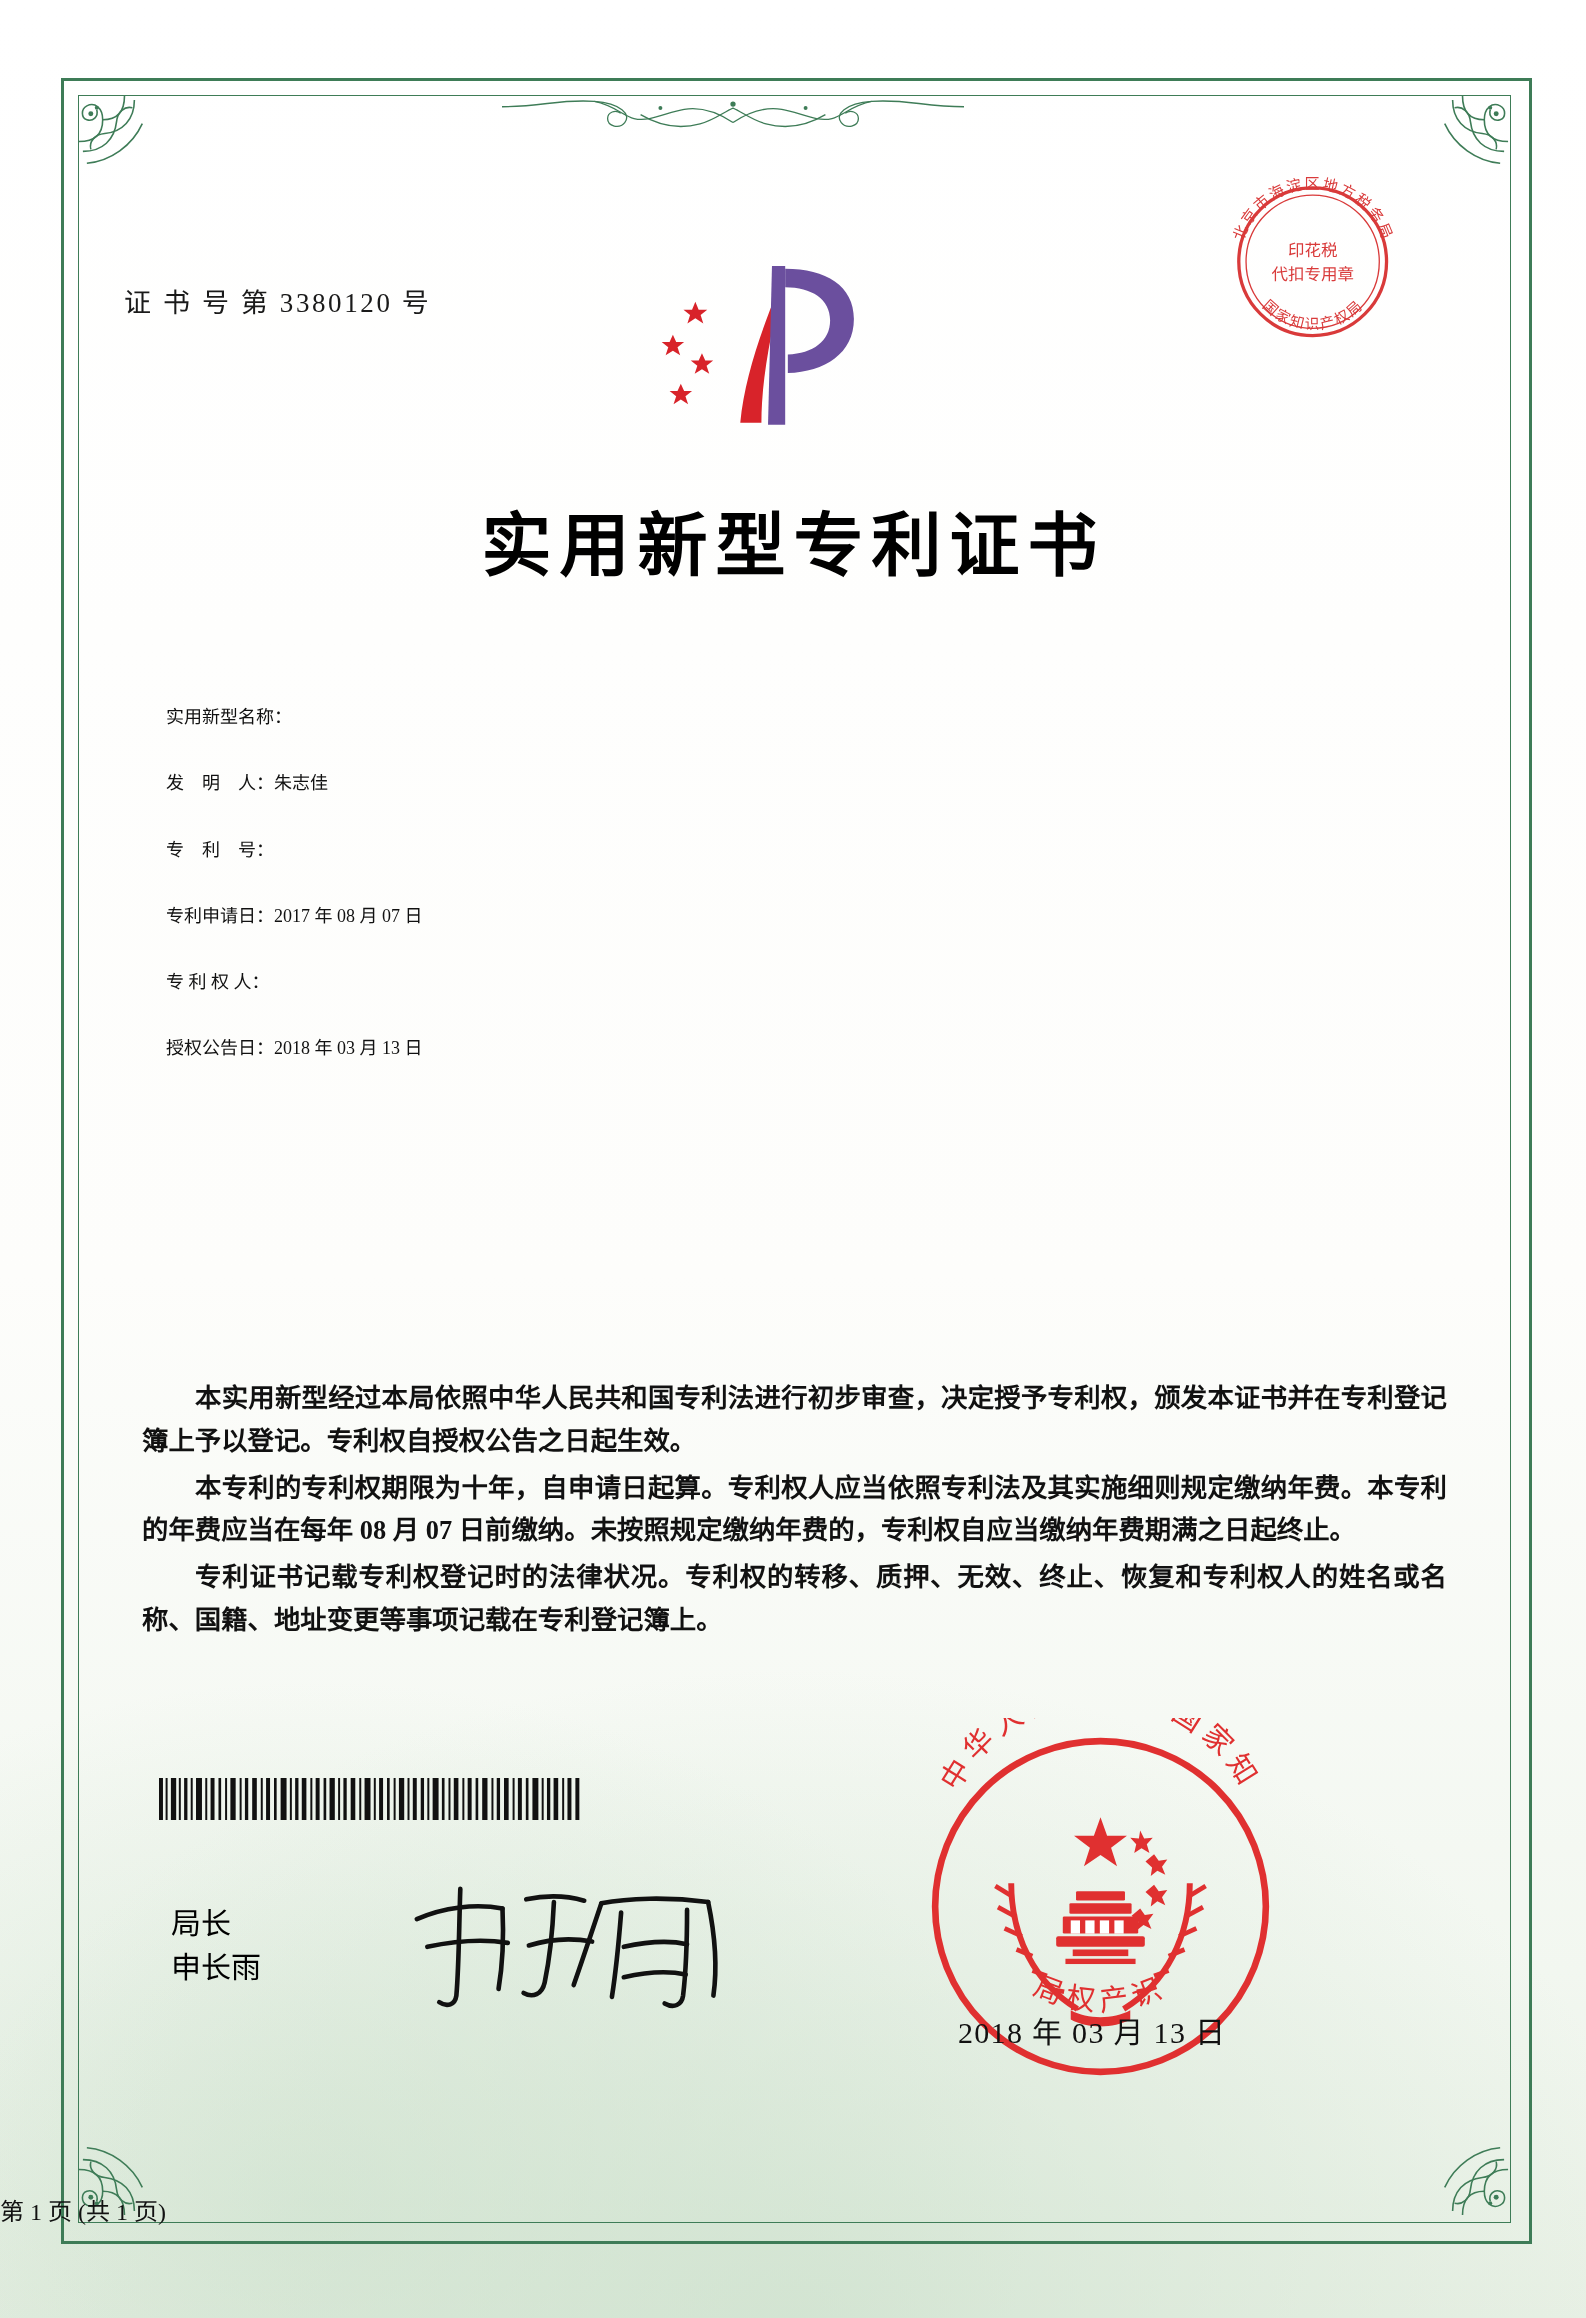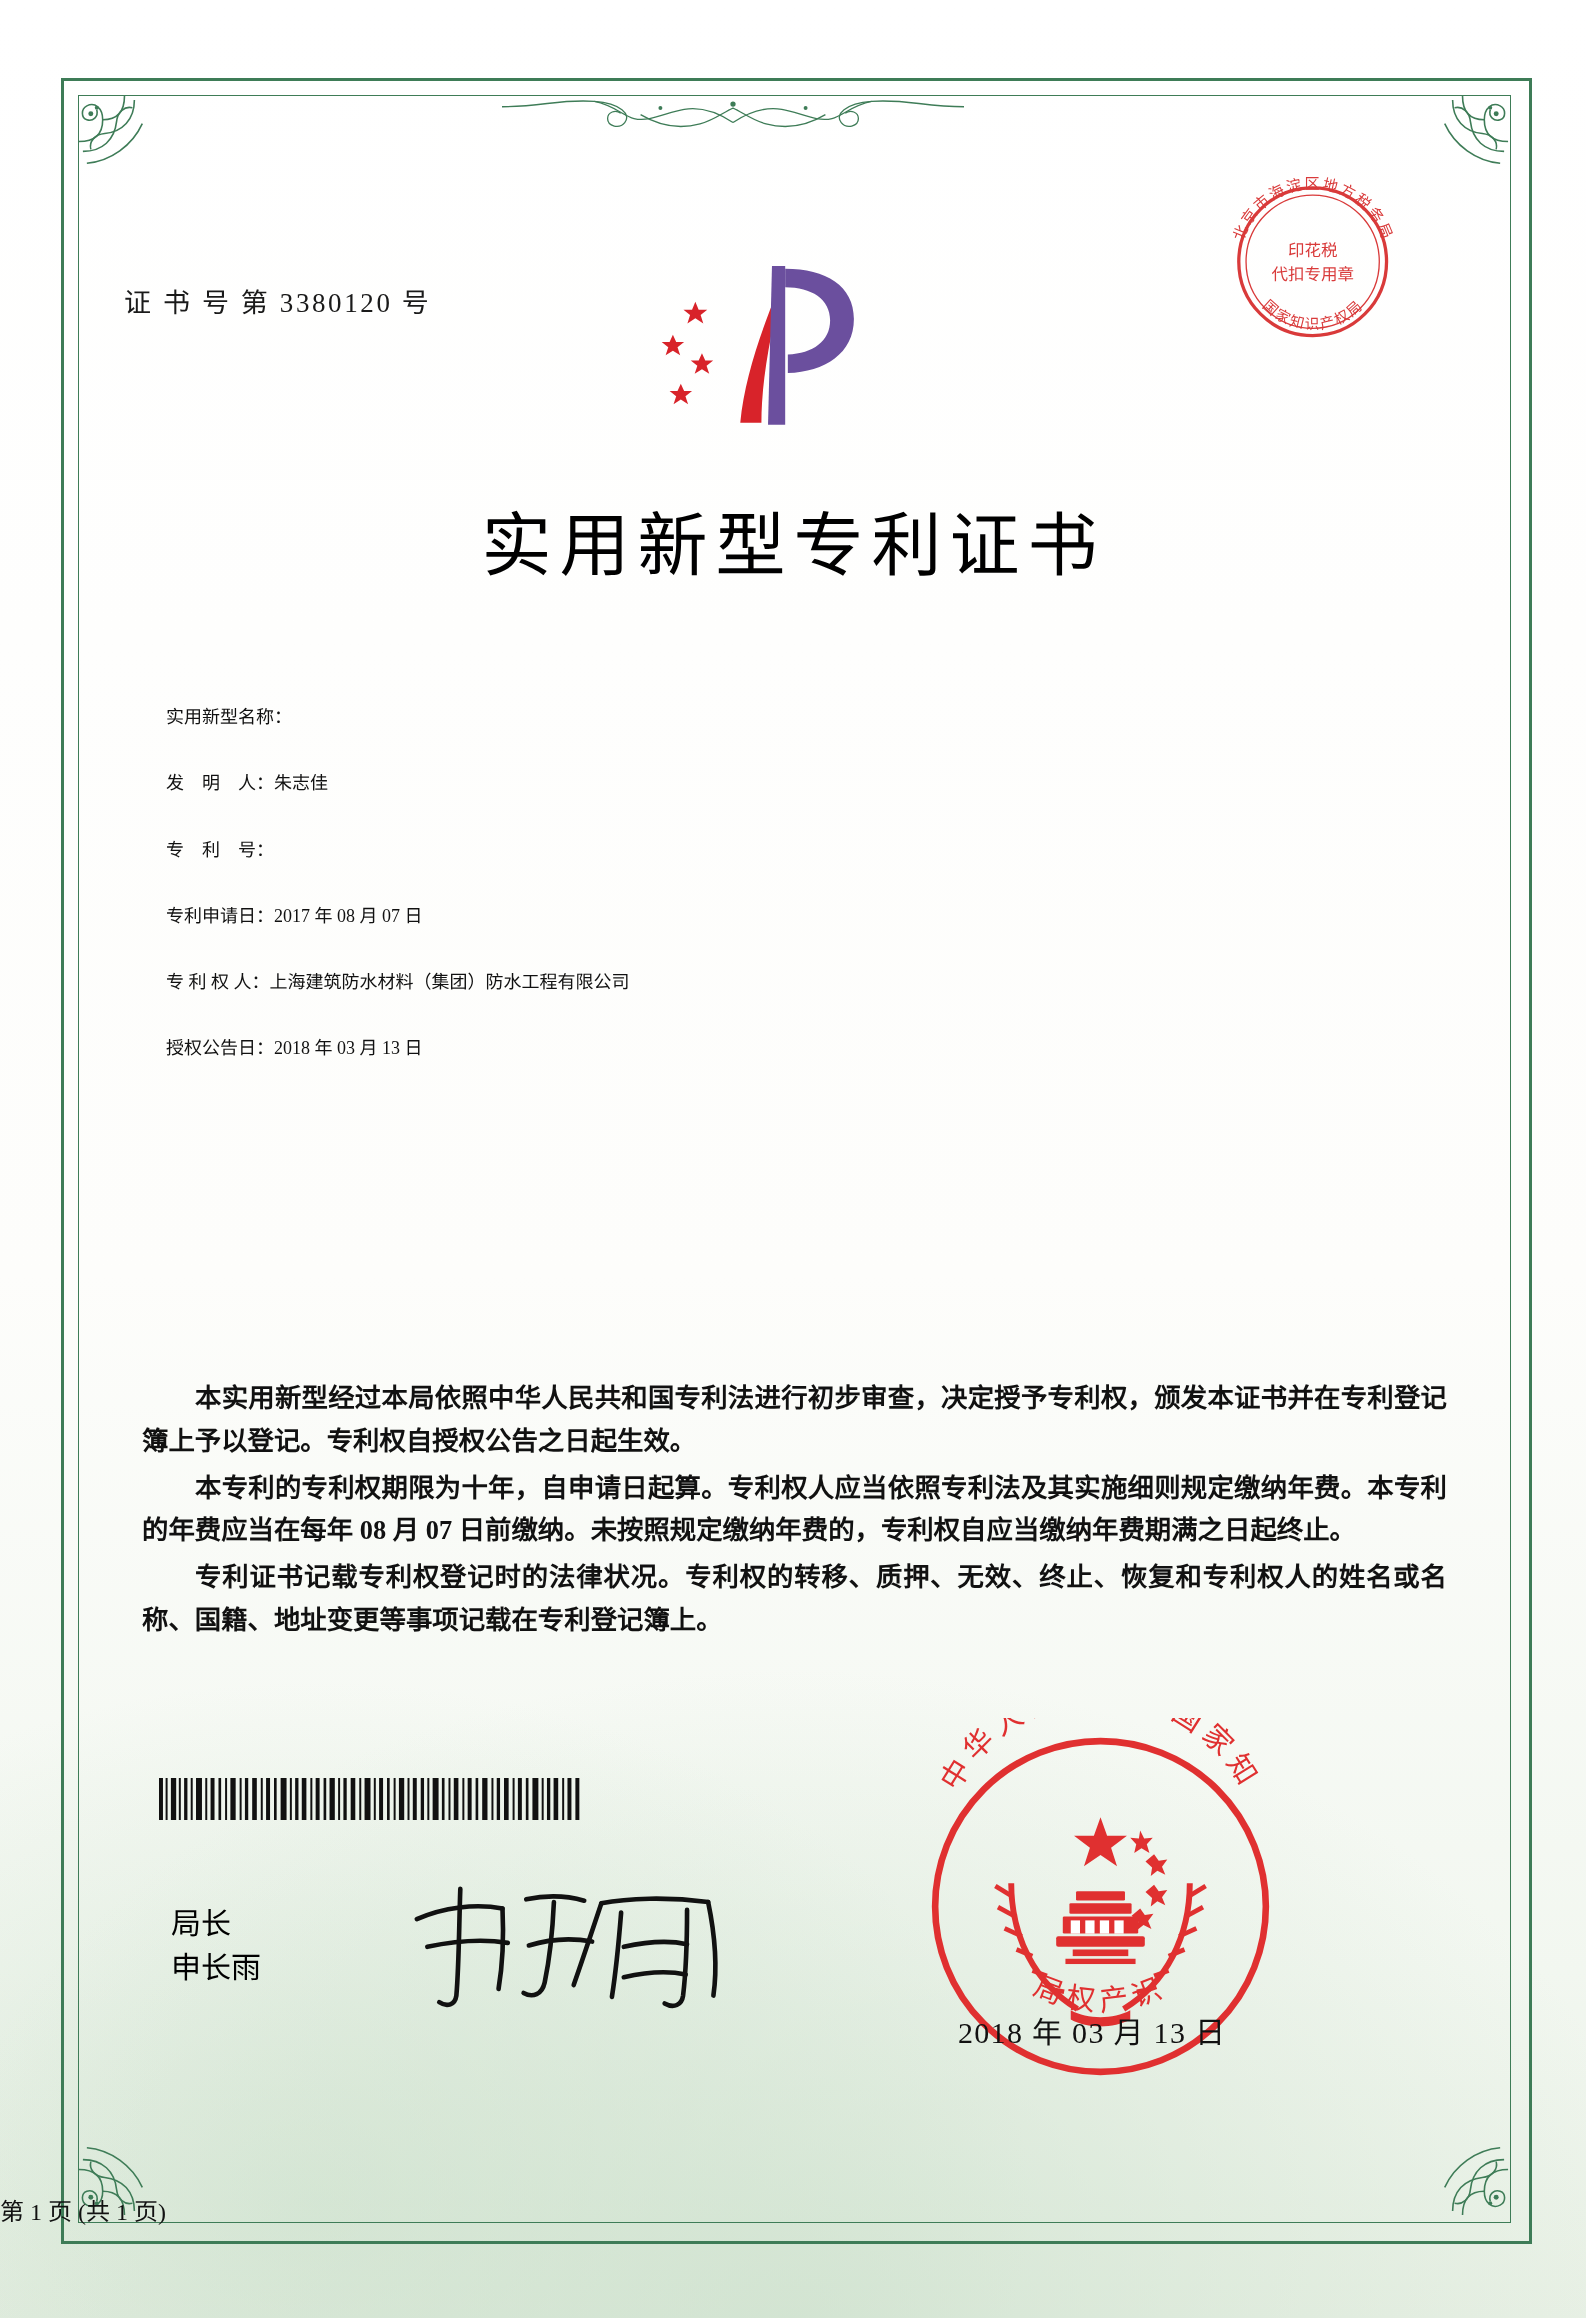--- a/index.html
+++ b/index.html
@@ -83,21 +83,21 @@
     left: 1219px; top: 168px;
     width: 188px; height: 188px;
   }
   .tax-stamp svg { width: 100%; height: 100%; display: block; }
 
   .title {
     position: absolute;
     left: 0; right: 0; top: 489px;
     text-align: center;
     font-size: 70px;
-    font-weight: normal;
+    font-weight: bold;
     letter-spacing: 8px;
     color: #000;
     font-family: "Liberation Serif", "DejaVu Serif", serif;
   }
 
   
   .fields {
     position: absolute;
     left: 142px; top: 705px;
     width: 1295px;
@@ -302,21 +302,20 @@
     </div>
     <div class="field">
       <span class="lbl">专　利　号：</span>
     </div>
     <div class="field">
       <span class="lbl">专利申请日：</span>
       <span class="val">2017 年 08 月 07 日</span>
     </div>
     <div class="field">
       <span class="lbl">专 利 权 人：</span>
-      <span class="val">上海建筑防水材料（集团）防水工程有限公司</span>
     </div>
     <div class="field">
       <span class="lbl">授权公告日：</span>
       <span class="val">2018 年 03 月 13 日</span>
     </div>
   </div>
 
   <div class="body-text">
     <p>本实用新型经过本局依照中华人民共和国专利法进行初步审查，决定授予专利权，颁发本证书并在专利登记簿上予以登记。专利权自授权公告之日起生效。</p>
     <p>本专利的专利权期限为十年，自申请日起算。专利权人应当依照专利法及其实施细则规定缴纳年费。本专利的年费应当在每年 08 月 07 日前缴纳。未按照规定缴纳年费的，专利权自应当缴纳年费期满之日起终止。</p>

